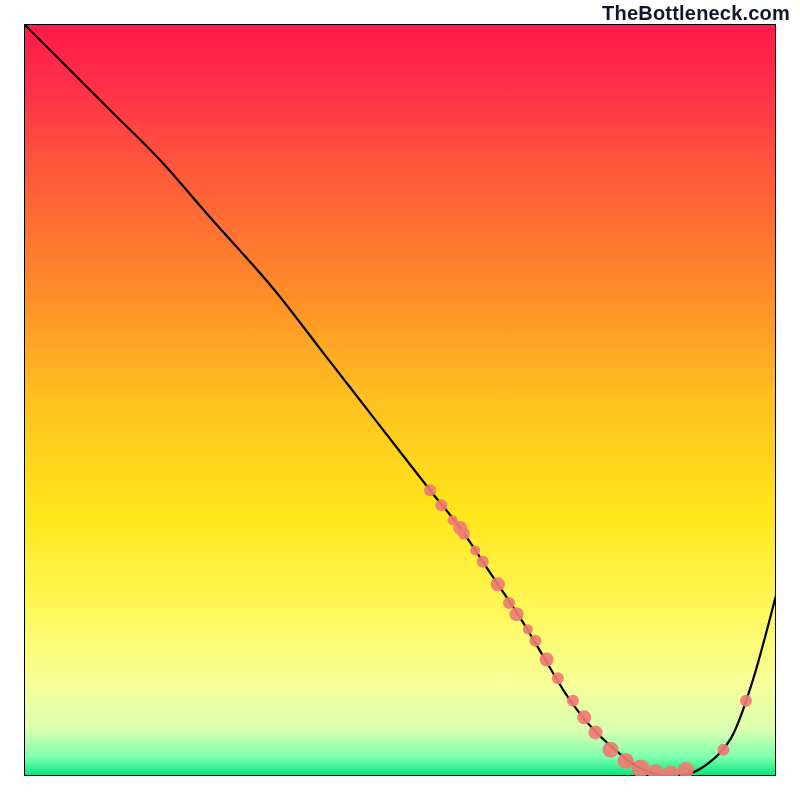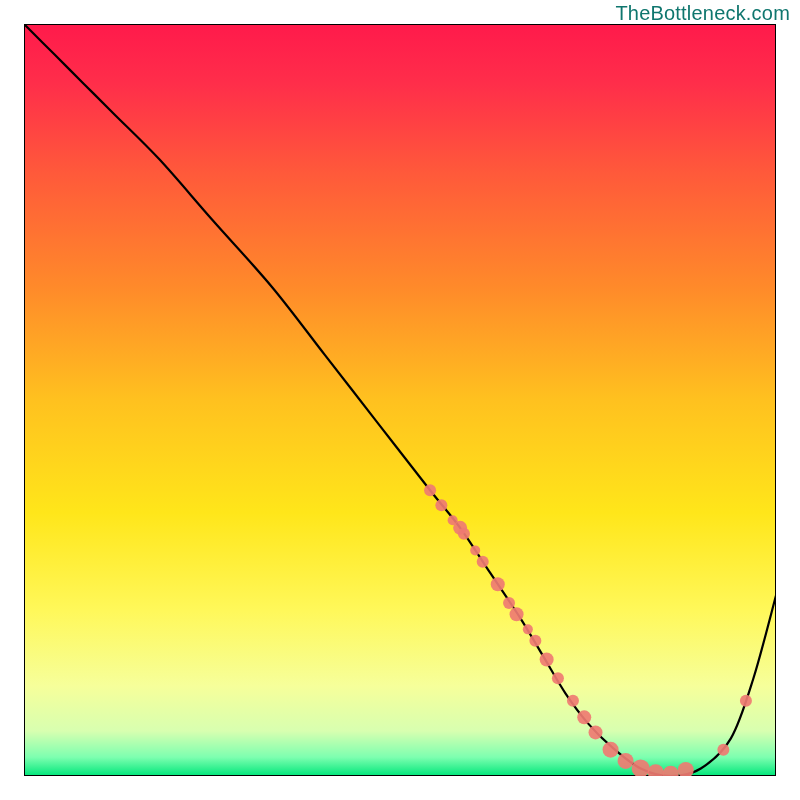--- a/index.html
+++ b/index.html
@@ -13,22 +13,22 @@
   .container {
     position: relative;
     width: 800px;
     height: 800px;
   }
   .watermark {
     position: absolute;
     top: 2px;
     right: 10px;
     font-size: 20px;
-    font-weight: normal;
-    color: #0f766e;
+    font-weight: bold;
+    color: #0f172a;
     z-index: 10;
     letter-spacing: 0.2px;
   }
   svg.chart {
     position: absolute;
     top: 24px;
     left: 24px;
     width: 752px;
     height: 752px;
     display: block;

